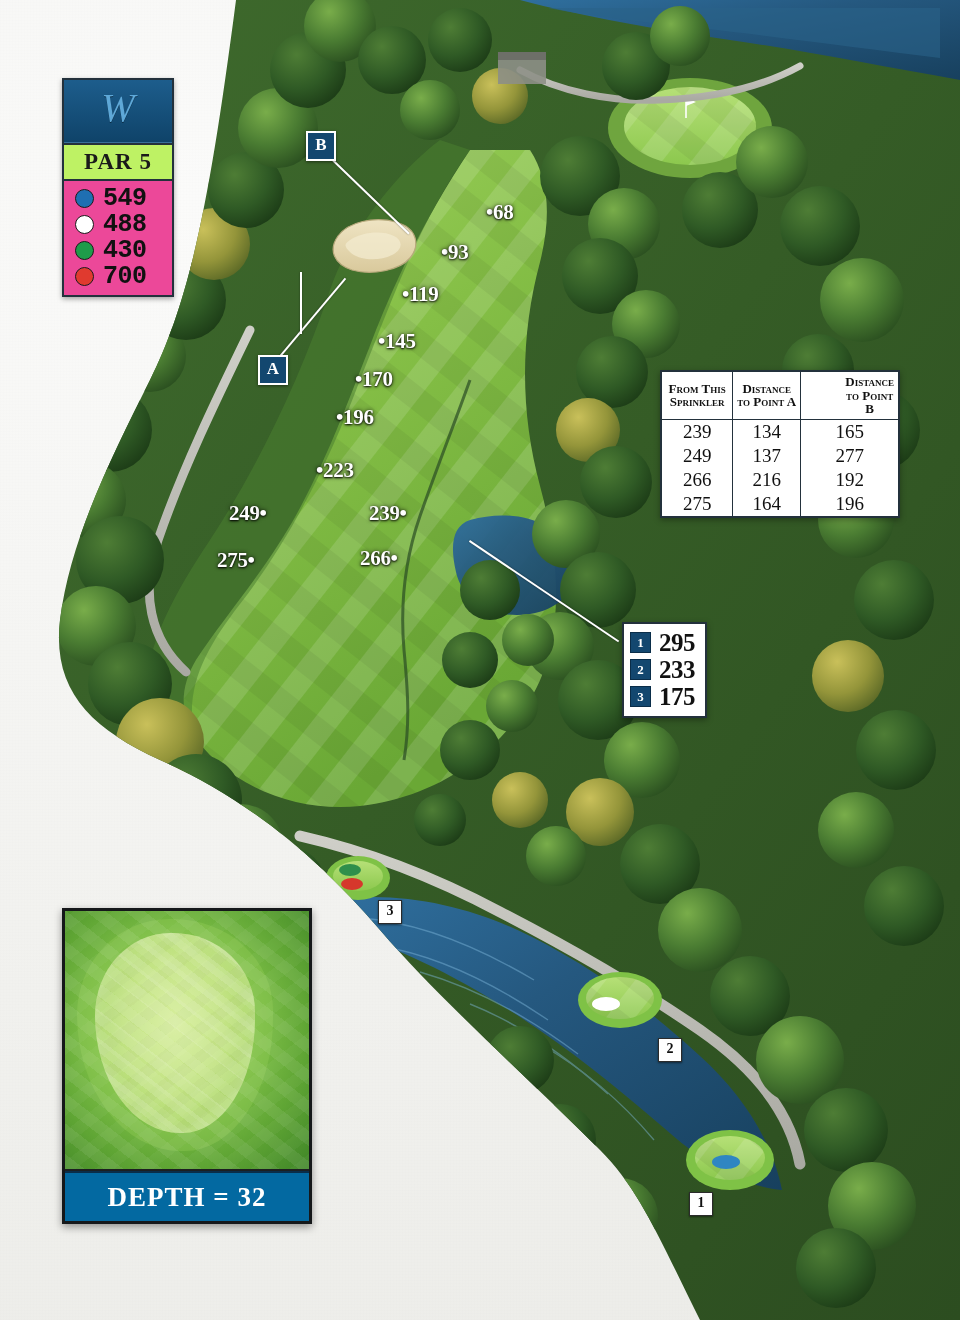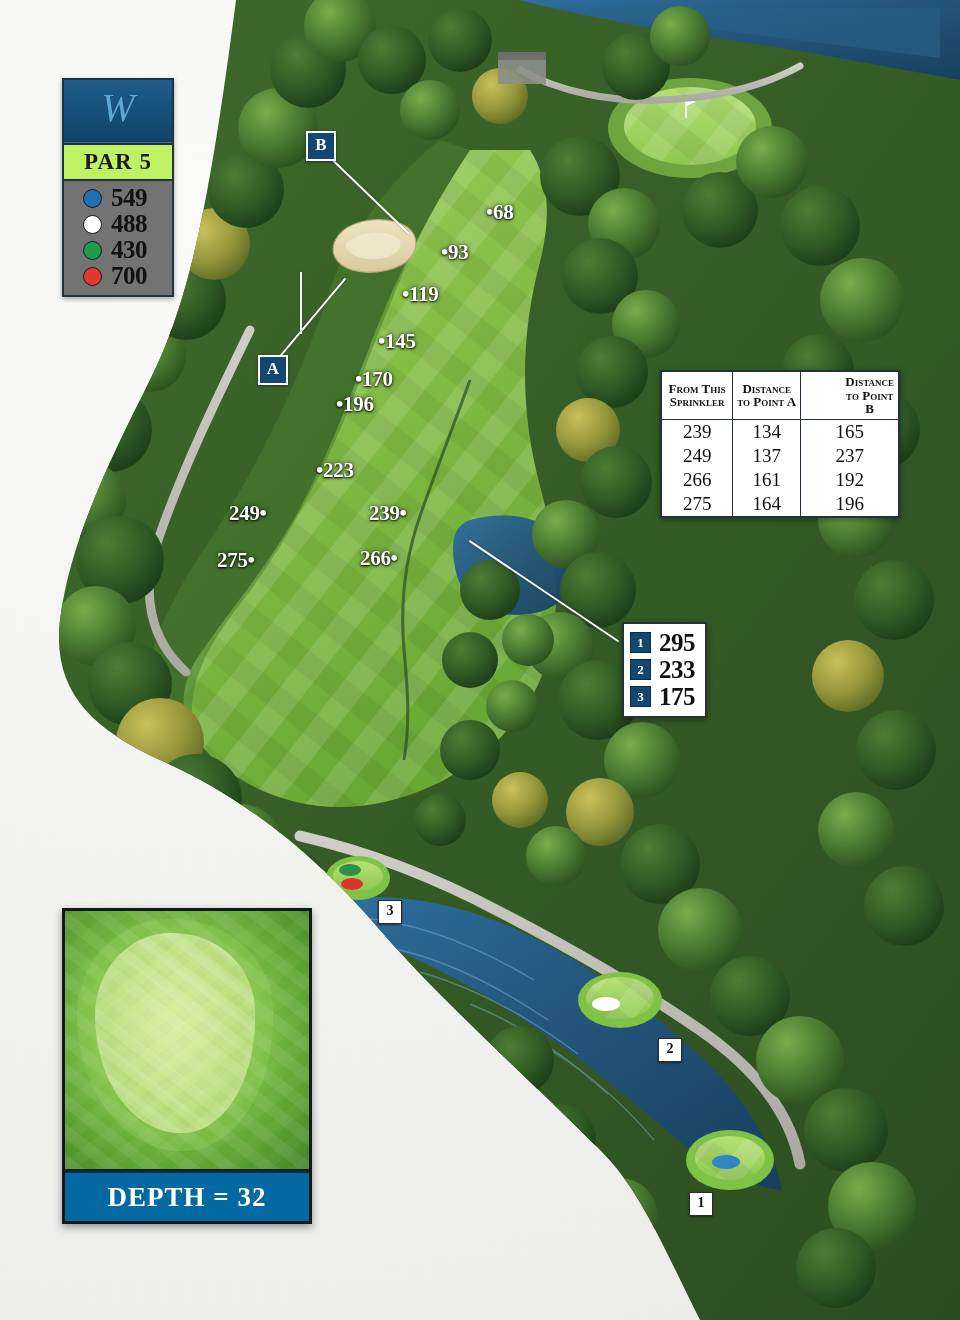--- a/index.html
+++ b/index.html
@@ -87,22 +87,23 @@
     text-align: center;
     font-size: 23px;
     line-height: 34px;
     font-variant: small-caps;
     font-weight: bold;
     letter-spacing: 1px;
     border-top: 2px solid #23313c;
     border-bottom: 2px solid #23313c;
   }
   .tee-list {
-    background: #737373;
-    padding: 4px 0 6px 8px;
+    background: #ec4899;
+    padding: 4px 0 6px 0;
+    font-family: Liberation Mono, monospace;
   }
   .tee-row {
     display: flex;
     align-items: center;
     height: 26px;
     padding-left: 11px;
   }
   .tee-dot {
     width: 17px;
     height: 17px;
@@ -598,21 +599,21 @@
   </div>
   <div class="yd" style="left:402px; top:282px;">
     <span class="bullet">•</span><span>119</span>
   </div>
   <div class="yd" style="left:378px; top:329px;">
     <span class="bullet">•</span><span>145</span>
   </div>
   <div class="yd" style="left:355px; top:367px;">
     <span class="bullet">•</span><span>170</span>
   </div>
-  <div class="yd" style="left:336px; top:392px;">
+  <div class="yd" style="left:336px; top:405px;">
     <span class="bullet">•</span><span>196</span>
   </div>
   <div class="yd" style="left:316px; top:458px;">
     <span class="bullet">•</span><span>223</span>
   </div>
   <div class="yd" style="left:369px; top:501px;">
     <span>239</span><span class="bullet">•</span>
   </div>
   <div class="yd" style="left:229px; top:501px;">
     <span>249</span><span class="bullet">•</span>
@@ -635,25 +636,25 @@
       </thead>
       <tbody>
         <tr>
           <td>239</td>
           <td>134</td>
           <td>165</td>
         </tr>
         <tr>
           <td>249</td>
           <td>137</td>
-          <td>237</td>
+          <td>277</td>
         </tr>
         <tr>
           <td>266</td>
-          <td>161</td>
+          <td>216</td>
           <td>192</td>
         </tr>
         <tr>
           <td>275</td>
           <td>164</td>
           <td>196</td>
         </tr>
       </tbody>
     </table>
   </div>

